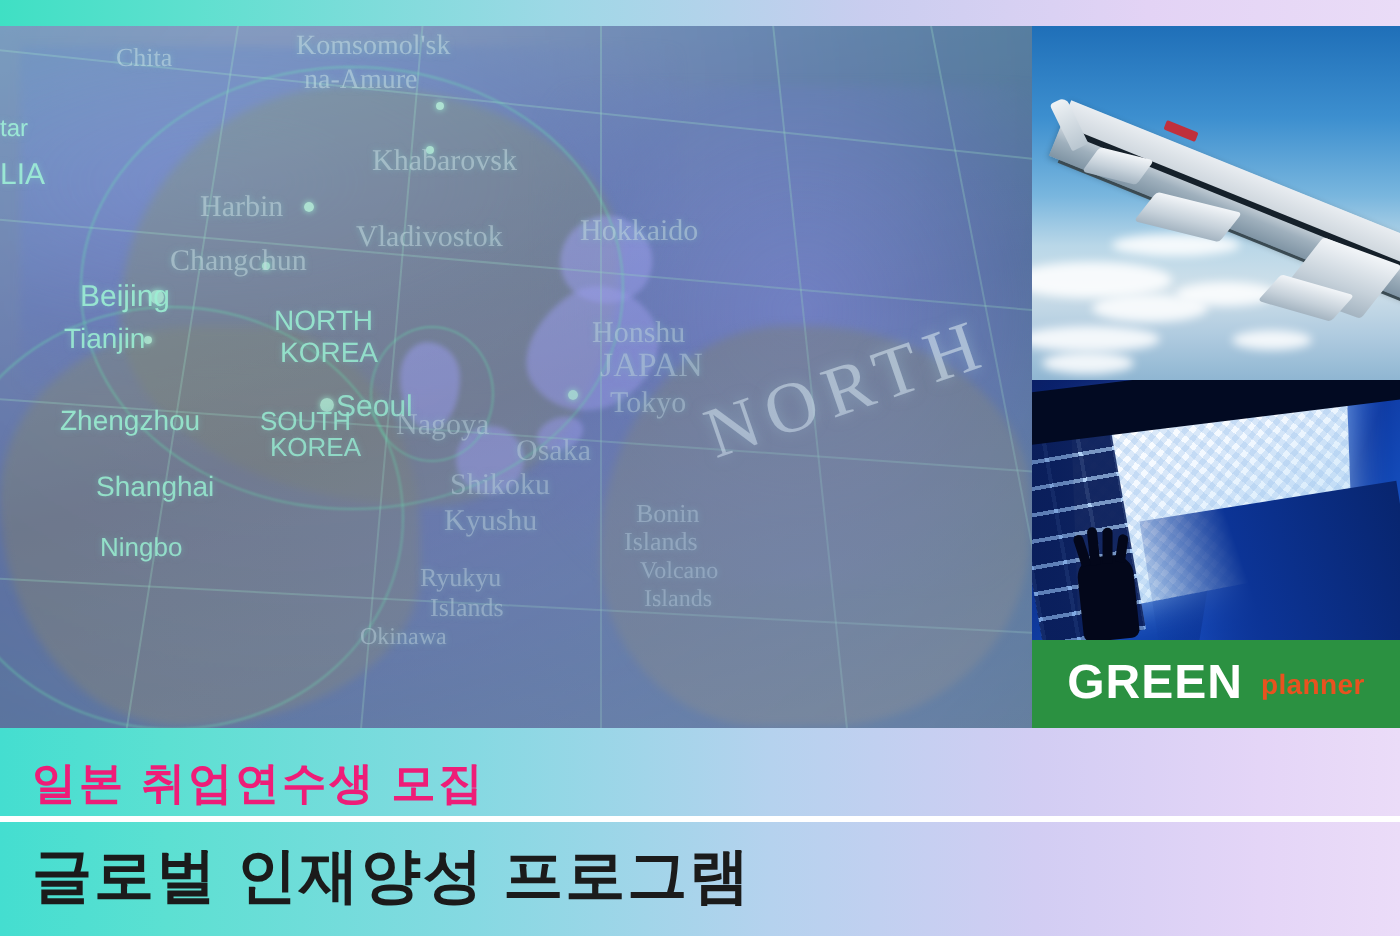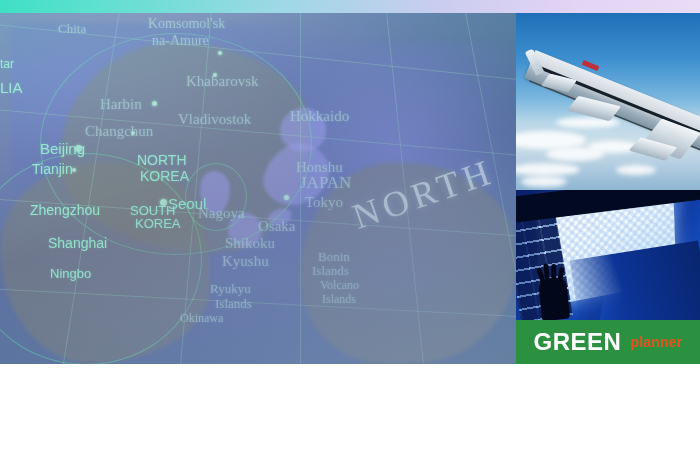--- a/index.html
+++ b/index.html
@@ -472,14 +472,19 @@
       </div>
 
       <div class="logo-bar">
         <span class="logo-green">GREEN</span>
         <span class="logo-planner">planner</span>
       </div>
 
     </div>
   </div>
 
+  <div class="bottom-banner">
+    <div class="headline-sub">일본 취업연수생 모집</div>
+    <div class="rule"></div>
+    <div class="headline-main">글로벌 인재양성 프로그램</div>
+  </div>
 
 </div>
 
 </body></html>

